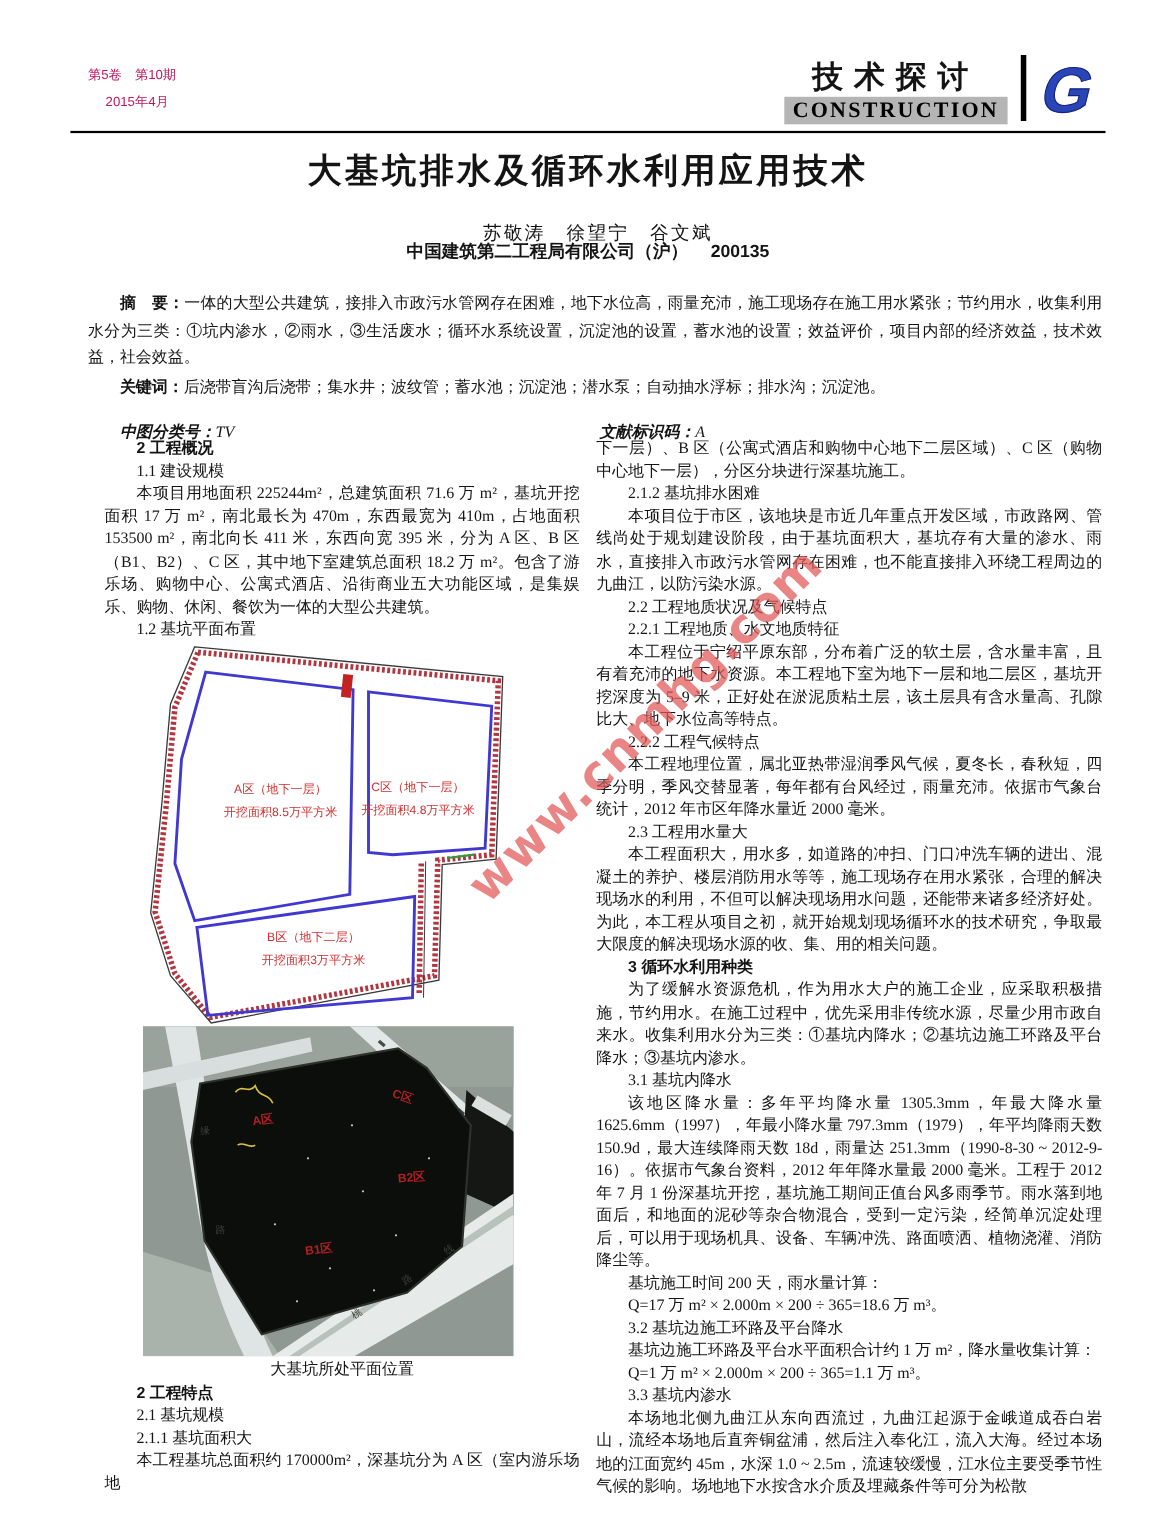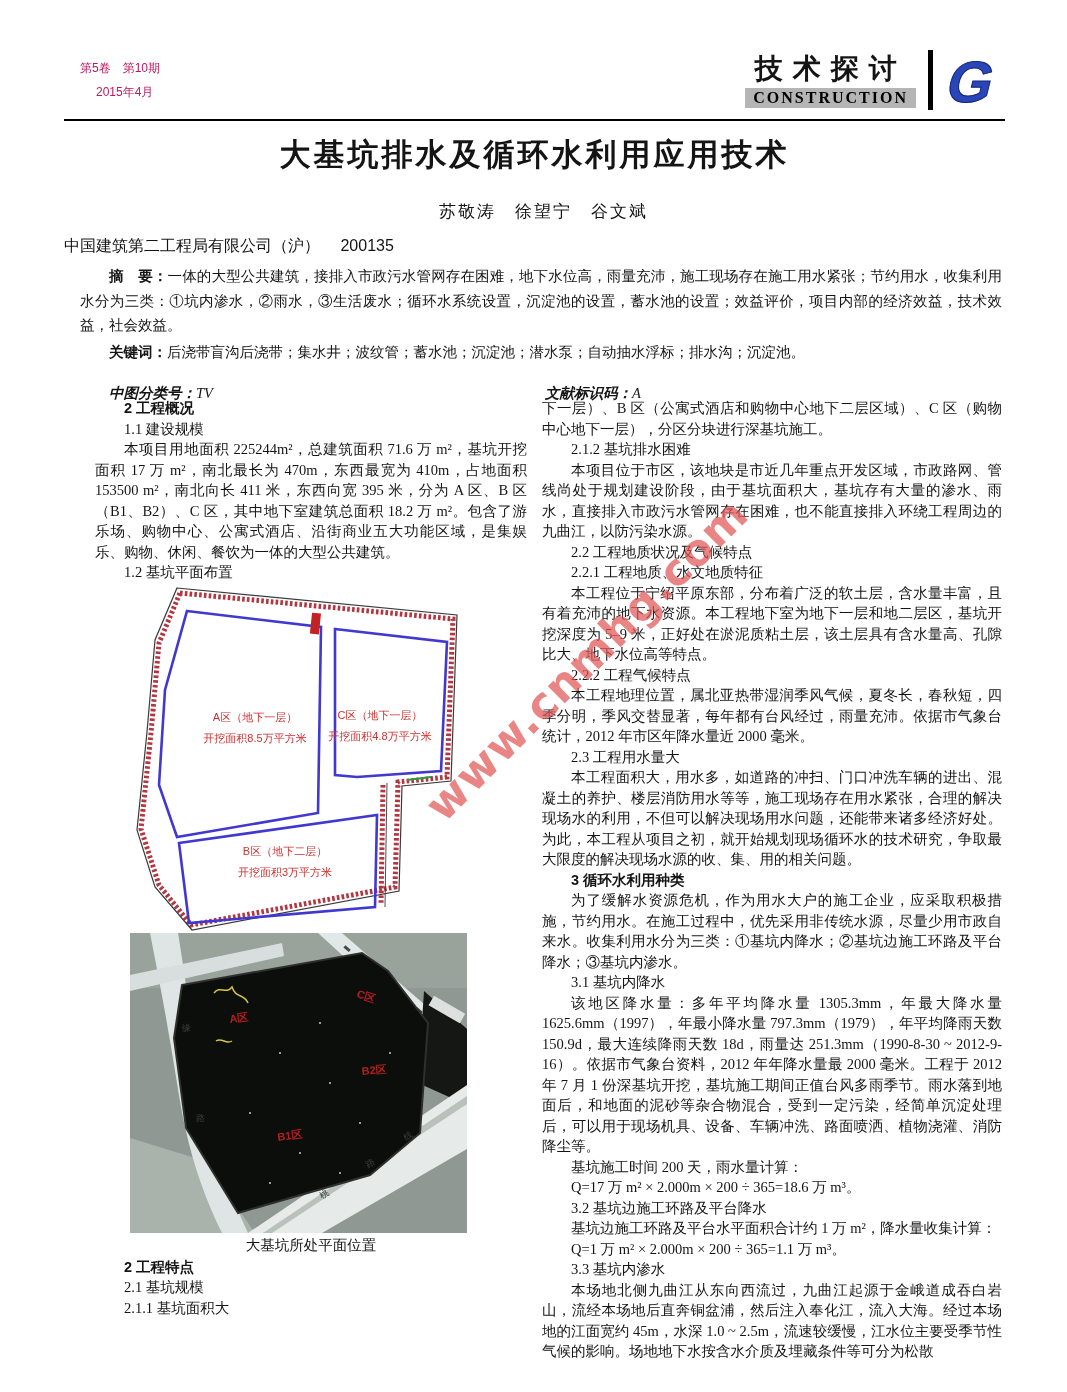--- a/index.html
+++ b/index.html
@@ -7,31 +7,31 @@
     width:1067px;height:1392px;background:#ffffff;color:#141414;
     font-family:"Liberation Serif","DejaVu Serif",serif;
     position:relative;overflow:hidden;
   }
 
   
   .hdr-left{position:absolute;top:56px;left:80px;font-family:Liberation Sans, sans-serif;font-size:12px;line-height:24px;color:#be185d;}
   .hdr-left .date{margin-left:16px;}
   .badge{position:absolute;top:48px;right:62px;display:flex;align-items:flex-start;}
   .badge-txt{text-align:center;margin-top:8px;}
-  .badge-title{font-family:Liberation Mono, monospace;font-weight:bold;font-size:28px;letter-spacing:10px;line-height:30px;white-space:nowrap;text-align:center;}
-  .badge-sub{background:#b5b5b5;color:#000;font-family:"Liberation Serif",serif;font-weight:bold;font-size:16px;letter-spacing:2px;padding:1px 8px;margin-top:2px;}
+  .badge-title{font-family:Liberation Serif, serif;font-weight:bold;font-size:28px;letter-spacing:10px;line-height:30px;white-space:nowrap;text-align:center;}
+  .badge-sub{background:#b5b5b5;color:#000;font-family:"Liberation Serif",serif;font-weight:bold;font-size:20px;letter-spacing:2px;padding:1px 8px;margin-top:2px;}
   .badge-bar{width:5px;height:60px;background:#000;margin:2px 8px 0 12px;}
   .hdr-rule{position:absolute;top:119px;left:64px;right:62px;border-top:2px solid #000;}
 
   
   .title{position:absolute;top:134px;left:64px;right:62px;text-align:center;
     font-family:"Liberation Sans","DejaVu Sans",sans-serif;font-weight:bold;font-size:31px;letter-spacing:3px;}
   .authors{position:absolute;top:200px;left:64px;right:44px;text-align:center;font-size:17px;letter-spacing:2px;}
-  .affil{position:absolute;top:236px;left:64px;right:62px;text-align:left;
-    font-family:"Liberation Sans","DejaVu Sans",sans-serif;font-weight:normal;font-size:16px;}
+  .affil{position:absolute;top:219px;left:64px;right:62px;text-align:center;
+    font-family:"Liberation Sans","DejaVu Sans",sans-serif;font-weight:bold;font-size:16px;}
   .front{position:absolute;top:264px;left:80px;width:922px;font-size:14.5px;line-height:24.5px;text-align:justify;}
   .front .lbl{font-family:"Liberation Sans","DejaVu Sans",sans-serif;font-weight:bold;}
   .front p{margin:0;}
   .front .abs{text-indent:2em;}
   .front .kw{text-indent:2em;margin-top:2px;}
   .clcrow{position:relative;height:26px;margin-top:17px;font-style:italic;}
   .clcrow .clc{position:absolute;left:2em;}
   .clcrow .dcc{position:absolute;left:465px;}
 
   
@@ -163,20 +163,21 @@
             <text x="238" y="235" transform="rotate(-33 238 235)">路</text>
             <text x="276" y="208" transform="rotate(-33 276 208)">线</text>
           </g>
         </svg>
       </div>
       <p class="caption">大基坑所处平面位置</p>
 
       <p class="hb">2 工程特点</p>
       <p>2.1 基坑规模</p>
       <p>2.1.1 基坑面积大</p>
+      <p>本工程基坑总面积约 170000m²，深基坑分为 A 区（室内游乐场地</p>
     </div>
 
     <div class="col col-r">
       <p class="cont">下一层）、B 区（公寓式酒店和购物中心地下二层区域）、C 区（购物中心地下一层），分区分块进行深基坑施工。</p>
       <p>2.1.2 基坑排水困难</p>
       <p>本项目位于市区，该地块是市近几年重点开发区域，市政路网、管线尚处于规划建设阶段，由于基坑面积大，基坑存有大量的渗水、雨水，直接排入市政污水管网存在困难，也不能直接排入环绕工程周边的九曲江，以防污染水源。</p>
       <p>2.2 工程地质状况及气候特点</p>
       <p>2.2.1 工程地质、水文地质特征</p>
       <p>本工程位于宁绍平原东部，分布着广泛的软土层，含水量丰富，且有着充沛的地下水资源。本工程地下室为地下一层和地二层区，基坑开挖深度为 5–9 米，正好处在淤泥质粘土层，该土层具有含水量高、孔隙比大、地下水位高等特点。</p>
       <p>2.2.2 工程气候特点</p>

